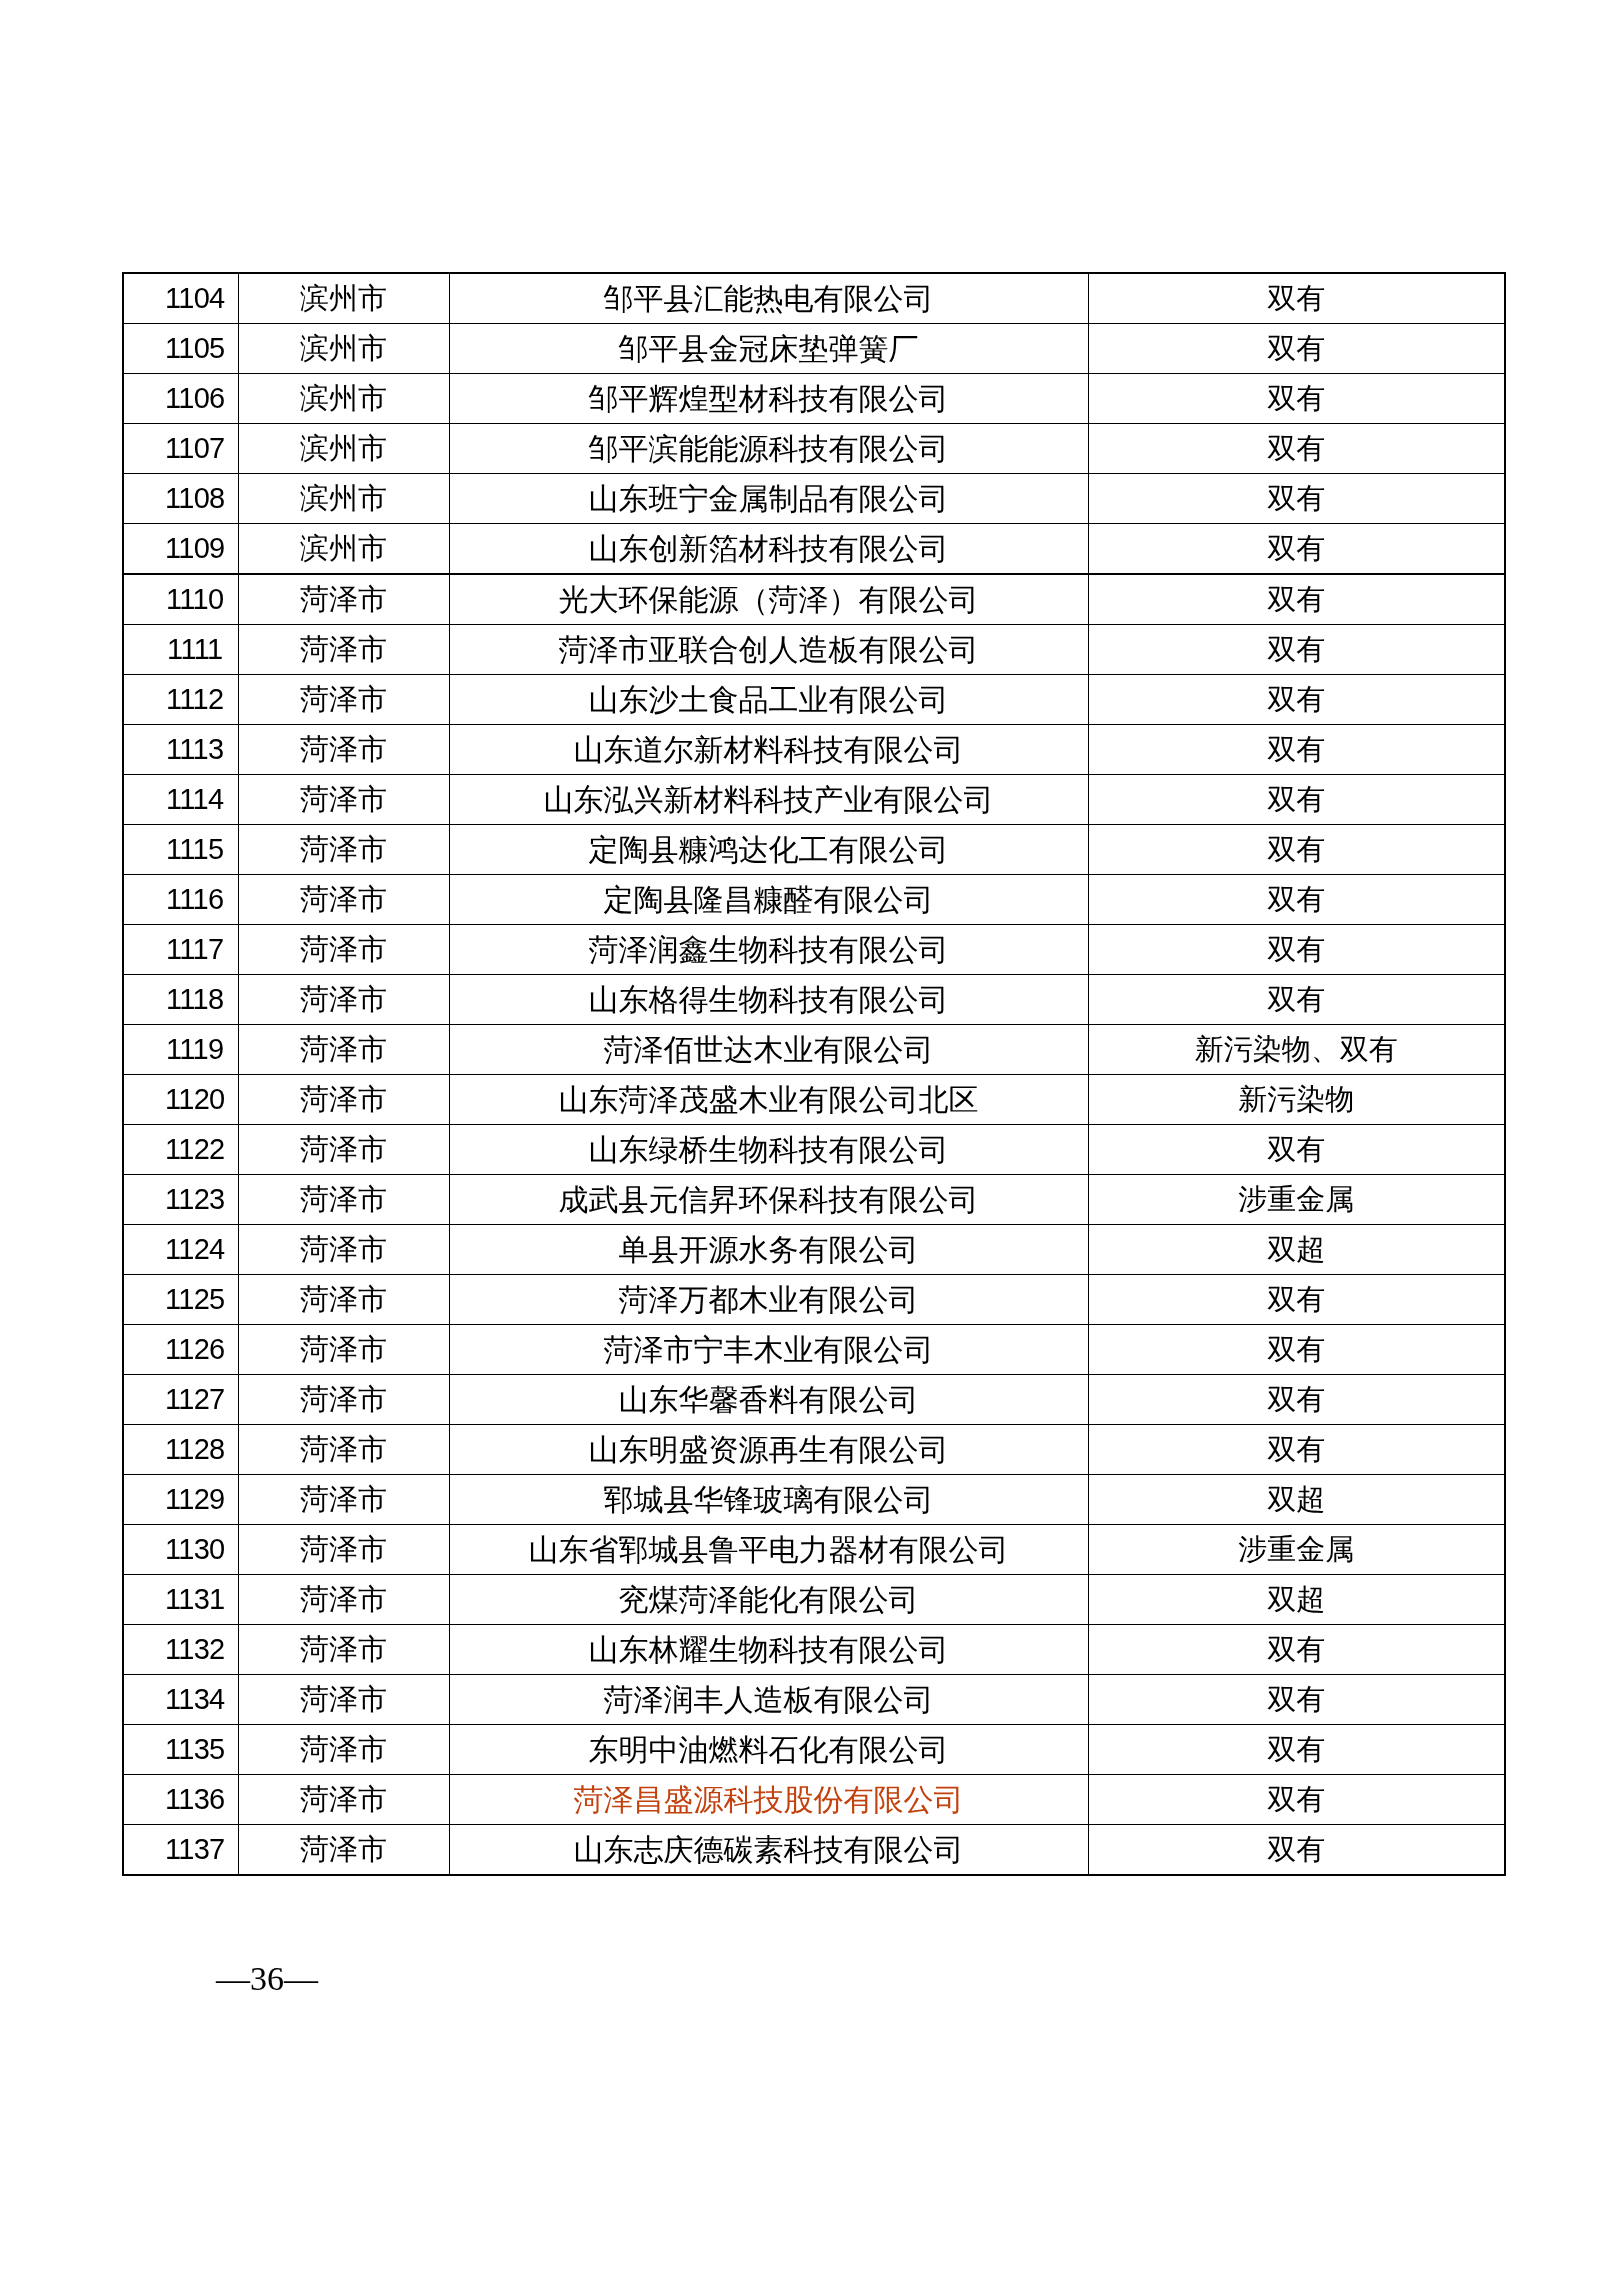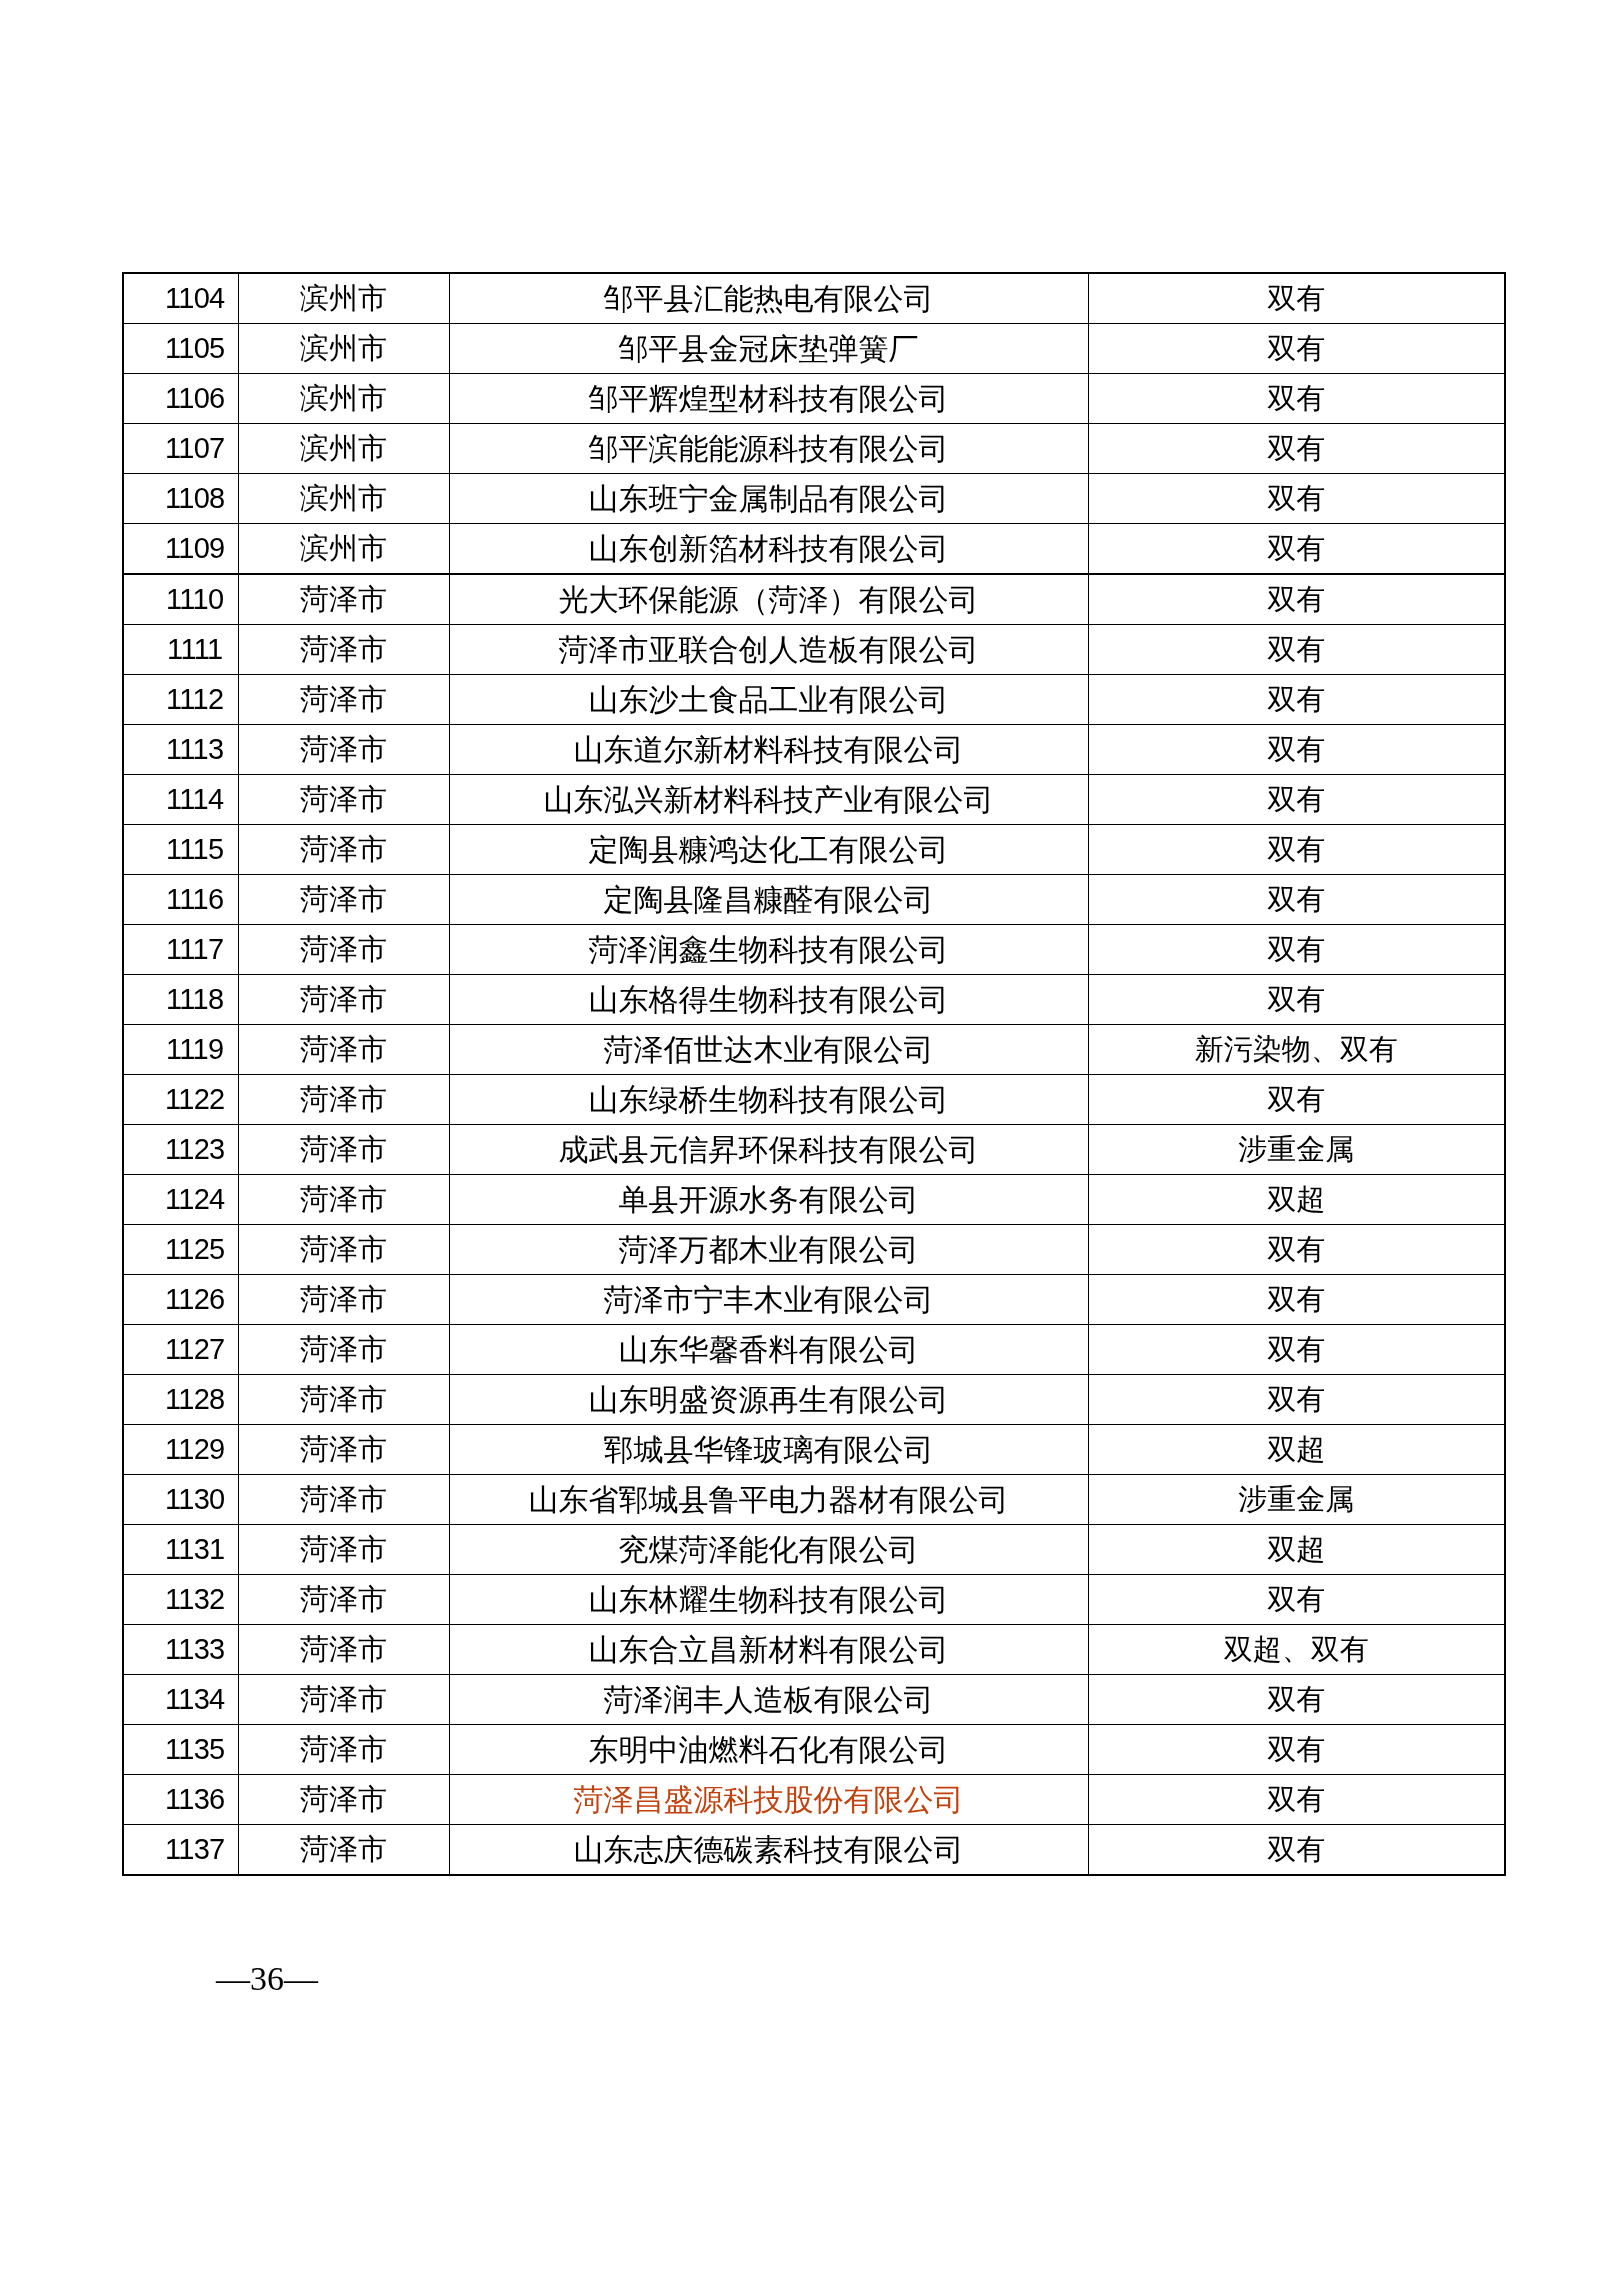--- a/index.html
+++ b/index.html
@@ -169,20 +169,26 @@
         <td class="name">山东格得生物科技有限公司</td>
         <td class="type">双有</td>
       </tr>
       <tr>
         <td class="no">1119</td>
         <td class="city">菏泽市</td>
         <td class="name">菏泽佰世达木业有限公司</td>
         <td class="type">新污染物、双有</td>
       </tr>
       <tr>
+        <td class="no">1120</td>
+        <td class="city">菏泽市</td>
+        <td class="name">山东菏泽茂盛木业有限公司北区</td>
+        <td class="type">新污染物</td>
+      </tr>
+      <tr>
         <td class="no">1122</td>
         <td class="city">菏泽市</td>
         <td class="name">山东绿桥生物科技有限公司</td>
         <td class="type">双有</td>
       </tr>
       <tr>
         <td class="no">1123</td>
         <td class="city">菏泽市</td>
         <td class="name">成武县元信昇环保科技有限公司</td>
         <td class="type">涉重金属</td>
@@ -235,26 +241,20 @@
         <td class="name">兖煤菏泽能化有限公司</td>
         <td class="type">双超</td>
       </tr>
       <tr>
         <td class="no">1132</td>
         <td class="city">菏泽市</td>
         <td class="name">山东林耀生物科技有限公司</td>
         <td class="type">双有</td>
       </tr>
       <tr>
-        <td class="no">1133</td>
-        <td class="city">菏泽市</td>
-        <td class="name">山东合立昌新材料有限公司</td>
-        <td class="type">双超、双有</td>
-      </tr>
-      <tr>
         <td class="no">1134</td>
         <td class="city">菏泽市</td>
         <td class="name">菏泽润丰人造板有限公司</td>
         <td class="type">双有</td>
       </tr>
       <tr>
         <td class="no">1135</td>
         <td class="city">菏泽市</td>
         <td class="name">东明中油燃料石化有限公司</td>
         <td class="type">双有</td>

